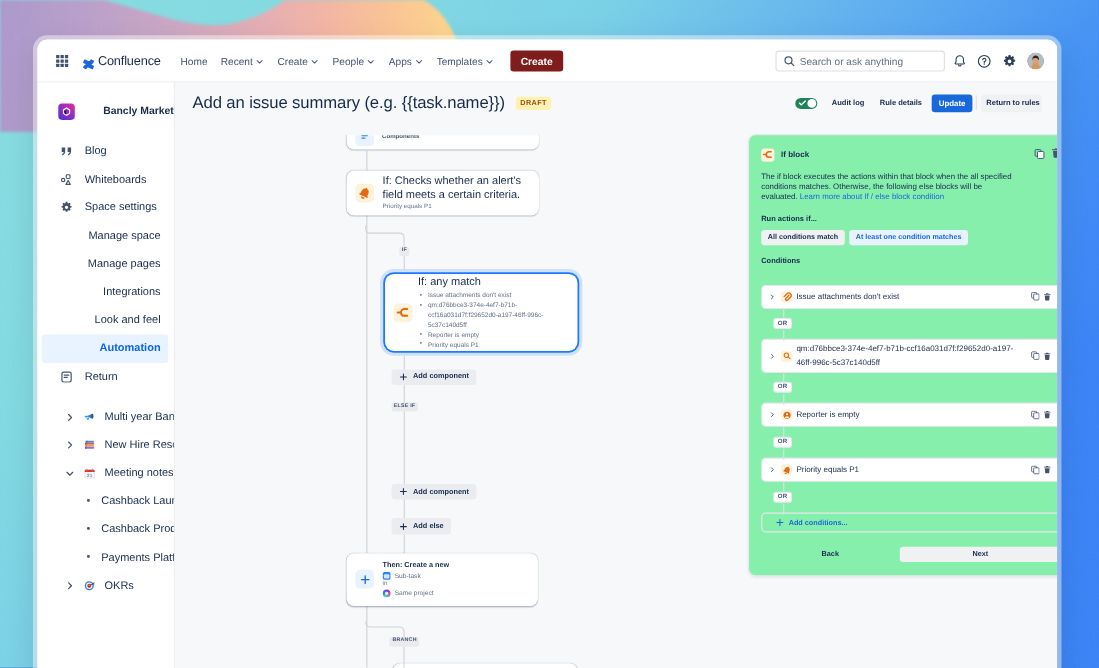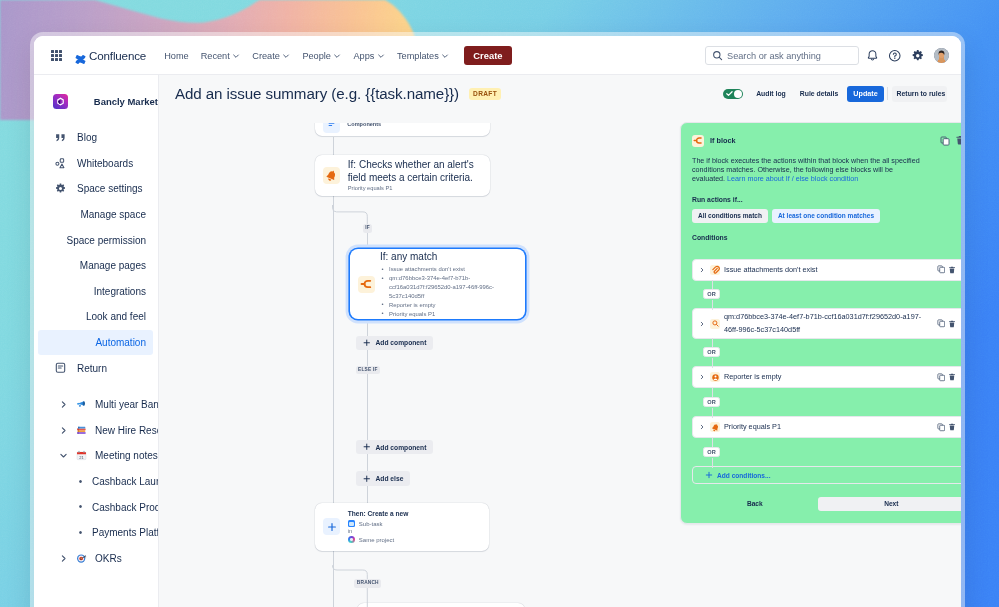--- a/index.html
+++ b/index.html
@@ -53,21 +53,21 @@
   #sidebar:after{content:"";position:absolute;right:0;top:0;bottom:0;width:1px;background:#ebecf0;}
   .space-head { display:flex;align-items:center;gap:26px;padding:0 7px 0 15px;margin:0 6px 12px 4px;height:23px; }
   .space-logo { width:14.8px;height:14.8px;border-radius:3.5px;flex:none;
                 background:linear-gradient(38deg,#4b33c8 0%,#7d2fc6 35%,#a52cc0 62%,#e82a9a 100%);
                 display:flex;align-items:center;justify-content:center;overflow:hidden; }
   .space-name { font-size:9.47px;font-weight:700;color:#172b4d;white-space:nowrap; }
   .navrow { display:flex;align-items:center;gap:11px;height:25.6px;padding:0 7px 0 17px;margin:0 6px 0 4px;
             border-radius:3px;color:#172b4d;font-size:10px;white-space:nowrap; }
   .navrow .ic { width:11px;height:13px;flex:none;display:flex;align-items:center;justify-content:center; }
   .navrow.sub { padding-left:39px;justify-content:flex-end; }
-  .navrow.active { background:#e9f2ff;color:#0c66e4;font-weight:400; }
+  .navrow.active { background:#e9f2ff;color:#0c66e4;font-weight:700; }
   .sep { height:11px; }
   .treerow { display:flex;align-items:center;gap:8px;height:25.6px;padding:0 4px 0 21px;margin:0 6px 0 4px;
              border-radius:3px;color:#172b4d;font-size:10px;white-space:nowrap; }
   .tw { width:9px;height:9px;flex:none;display:flex;align-items:center;justify-content:center; }
   .emj { width:11px;height:11px;flex:none;font-size:9.5px;line-height:11px;text-align:center; }
   .treerow.child { padding-left:38px; gap:7px; }
   .bullet { width:9px;flex:none;text-align:center;font-size:10px;color:#44546f;line-height:1; }
 
   
   #main { flex:1; position:relative; background:#f7f8f9; overflow:hidden; }
@@ -346,23 +346,20 @@
             <svg width="13" height="13" viewBox="1 1 22 22">
               <path fill="#44546f" fill-rule="evenodd" d="M13.45 1.9h-2.9l-.5 2.35a8.2 8.2 0 0 0-1.4.58L6.63 3.52 4.58 5.58l1.31 2.02a8.2 8.2 0 0 0-.58 1.4L2.96 9.5v2.9l2.35.5c.14.49.34.96.58 1.4l-1.31 2.02 2.05 2.05 2.02-1.31c.44.24.91.44 1.4.58l.5 2.35h2.9l.5-2.35c.49-.14.96-.34 1.4-.58l2.02 1.31 2.05-2.05-1.31-2.02c.24-.44.44-.91.58-1.4l2.35-.5V9.5l-2.35-.5a8.2 8.2 0 0 0-.58-1.4l1.31-2.02-2.05-2.06-2.02 1.31a8.2 8.2 0 0 0-1.4-.58zM12 15.05A3.05 3.05 0 1 1 15.05 12 3.05 3.05 0 0 1 12 15.05z"></path>
             </svg>
           </span>
           <span>Space settings</span>
         </div>
         <div class="navrow sub">
           <span>Manage space</span>
         </div>
         <div class="navrow sub">
-          <span>Space permission</span>
-        </div>
-        <div class="navrow sub">
           <span>Manage pages</span>
         </div>
         <div class="navrow sub">
           <span>Integrations</span>
         </div>
         <div class="navrow sub">
           <span>Look and feel</span>
         </div>
         <div class="navrow sub active">
           <span>Automation</span>

